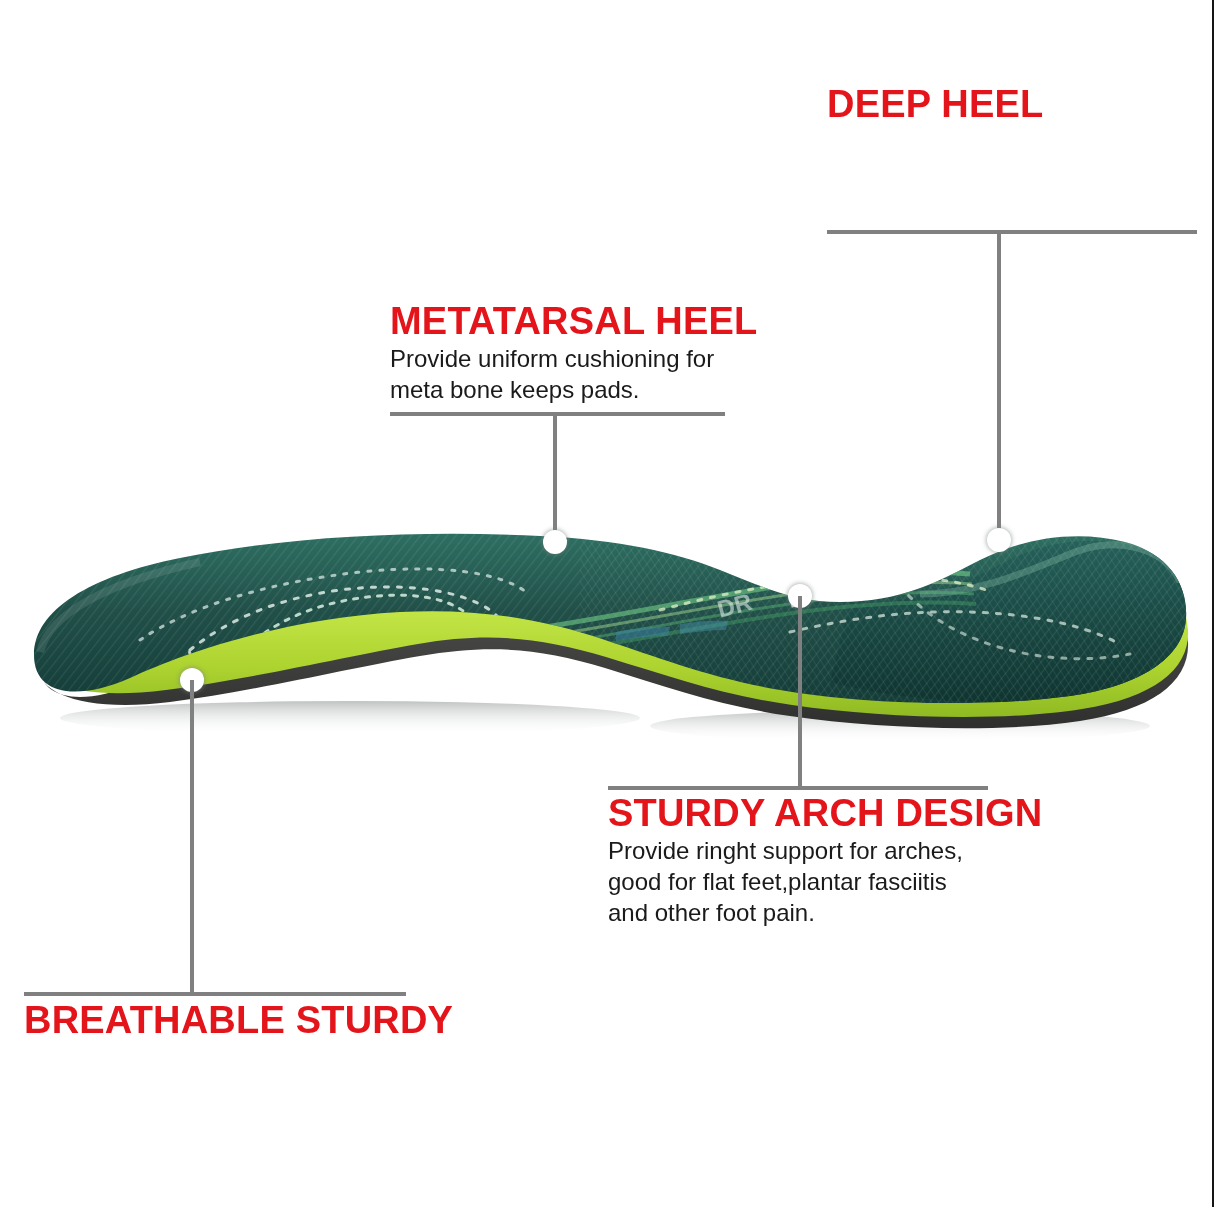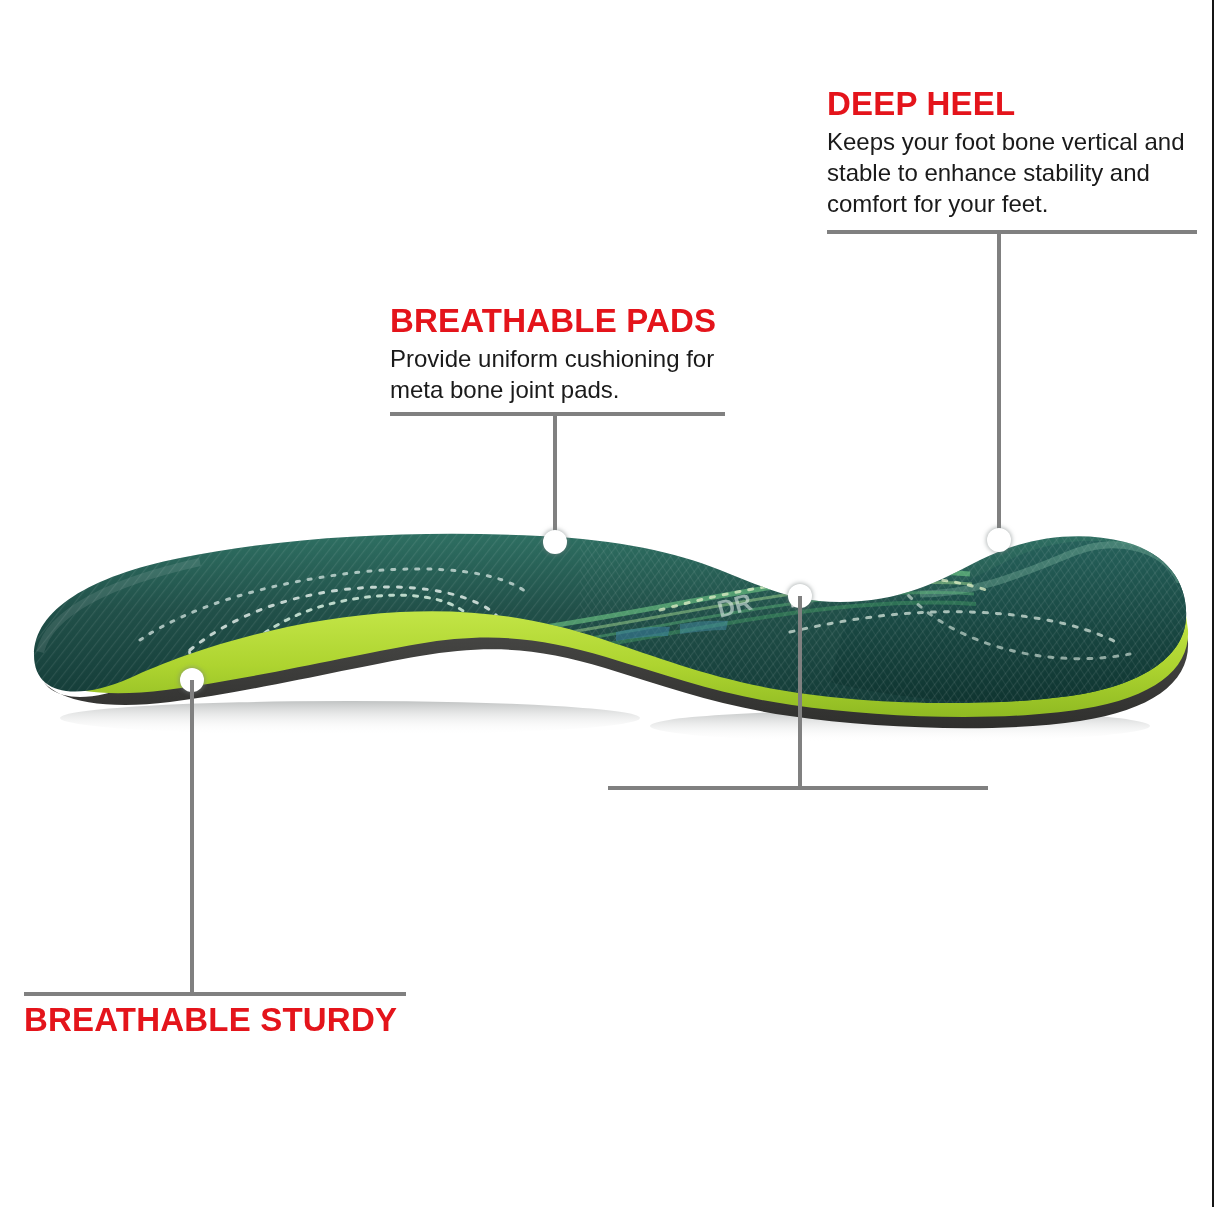--- a/index.html
+++ b/index.html
@@ -22,21 +22,21 @@
     box-sizing: border-box;
   }
 
   
   .callout {
     position: absolute;
   }
   .callout-title {
     color: #e4141b;
     font-weight: bold;
-    font-size: 33px;
+    font-size: 38px;
     line-height: 36px;
     letter-spacing: 0.2px;
     white-space: nowrap;
     margin: 0 0 4px 0;
   }
   .callout-body {
     color: #1a1a1a;
     font-size: 24px;
     line-height: 31px;
     margin: 0;
@@ -233,40 +233,43 @@
           <text x="700" y="128" fill="rgba(235,245,242,0.55)" font-family="Liberation Sans, sans-serif" font-size="24" font-weight="bold" transform="rotate(-15 700 128)">DR</text>
 
           <path d="M 20,162 C 30,122 90,92 180,72" fill="none" stroke="rgba(255,255,255,0.10)" stroke-width="8"></path>
         </g>
       </g>
     </svg>
   </div>
 
   <div class="callout" style="left:827px; top:86px; width:372px;">
     <div class="callout-title">DEEP HEEL</div>
-    <div class="callout-body">Keeps your foot bone vertical and
-stable to enhance stability and
-comfort for your feet.</div>
   </div>
   <div class="rule-h" style="left:827px; top:230px; width:370px;"></div>
   <div class="rule-v" style="left:997px; top:230px; height:312px;"></div>
   <div class="dot" style="left:987px; top:528px;"></div>
 
   <div class="callout" style="left:390px; top:303px; width:340px;">
-    <div class="callout-title">BREATHABLE PADS</div>
+    <div class="callout-title">METATARSAL HEEL</div>
     <div class="callout-body">Provide uniform cushioning for
-meta bone joint pads.</div>
+meta bone keeps pads.</div>
   </div>
   <div class="rule-h" style="left:390px; top:412px; width:335px;"></div>
   <div class="rule-v" style="left:553px; top:412px; height:126px;"></div>
   <div class="dot" style="left:543px; top:530px;"></div>
 
   <div class="dot" style="left:788px; top:584px;"></div>
   <div class="rule-v" style="left:798px; top:596px; height:190px;"></div>
   <div class="rule-h" style="left:608px; top:786px; width:380px;"></div>
+  <div class="callout" style="left:608px; top:795px; width:400px;">
+    <div class="callout-title">STURDY ARCH DESIGN</div>
+    <div class="callout-body">Provide ringht support for arches,
+good for  flat feet,plantar fasciitis
+and other  foot pain.</div>
+  </div>
 
   <div class="dot" style="left:180px; top:668px;"></div>
   <div class="rule-v" style="left:190px; top:680px; height:314px;"></div>
   <div class="rule-h" style="left:24px; top:992px; width:382px;"></div>
   <div class="callout" style="left:24px; top:1002px; width:400px;">
     <div class="callout-title">BREATHABLE STURDY</div>
   </div>
 
 </div>
 

